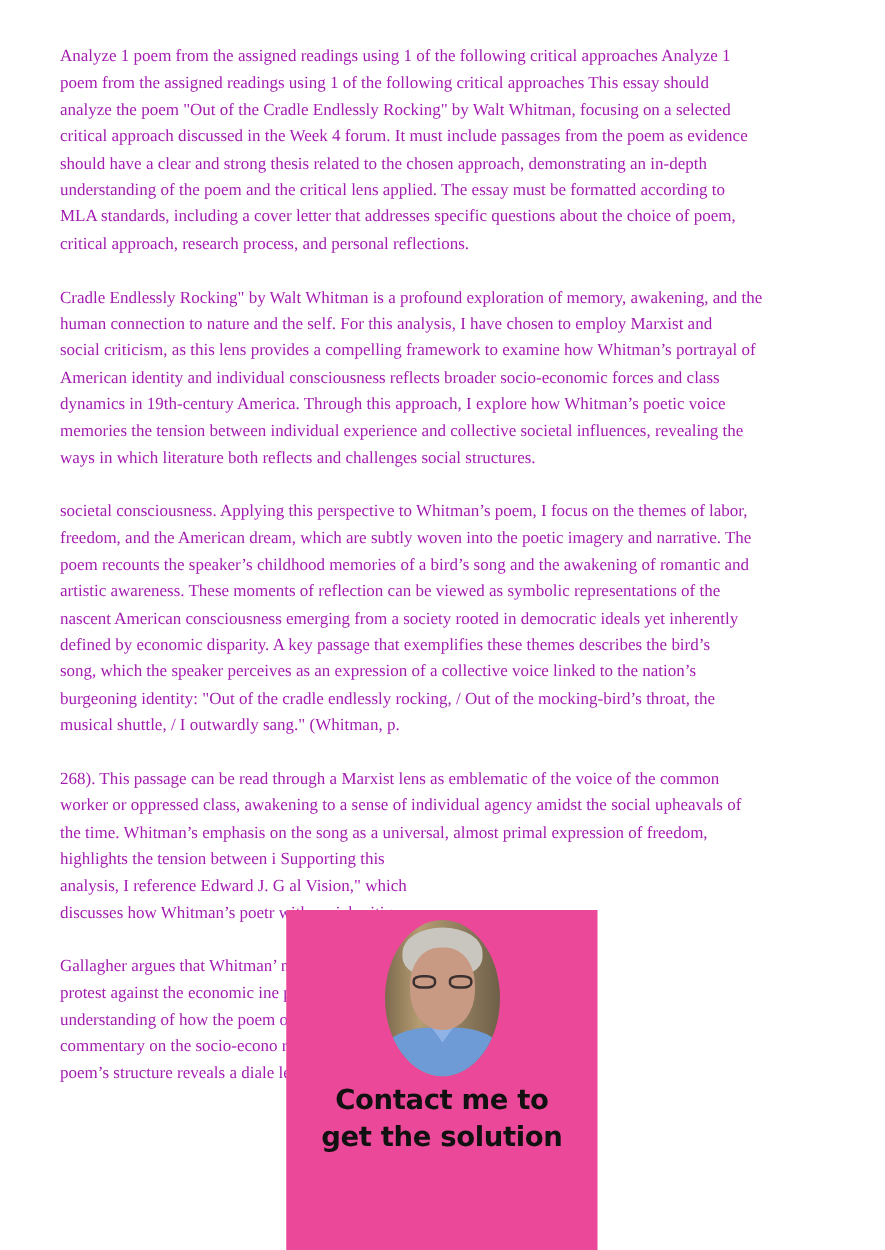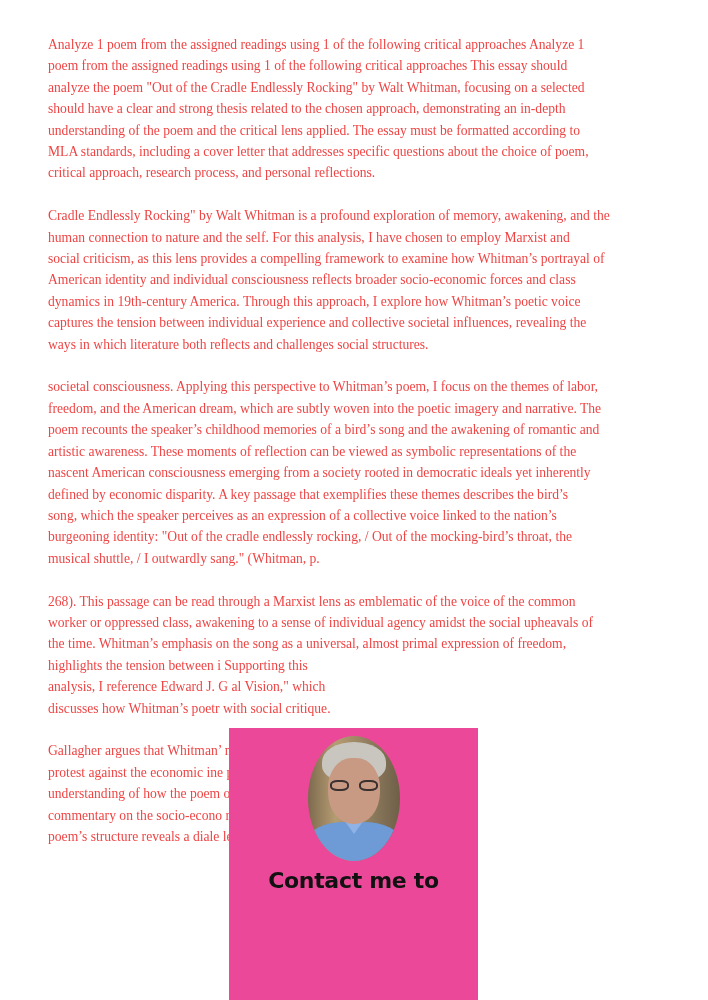--- a/index.html
+++ b/index.html
@@ -1,20 +1,20 @@
 <!DOCTYPE html>
 <html><head>
   <meta charset="utf-8">
   <style>
     html, body { margin: 0; padding: 0; background: #ffffff; }
     body { width: 708px; height: 1000px; position: relative; overflow: hidden; }
     .page {
       position: absolute; left: 48px; top: 34px; width: 600px;
       font-family: "Liberation Serif", "DejaVu Serif", serif;
-      font-size: 13.6px; line-height: 21.4px; color: #ef4444;
+      font-size: 13.6px; line-height: 21.4px; color: #a21caf;
     }
     .para { margin: 0 0 21.4px 0; }
     .line { display: block; white-space: nowrap; }
     .overlay {
       position: absolute; left: 229px; top: 728px; width: 249px; height: 276px;
       background: #ec4899;
     }
     .portrait {
       position: absolute; left: 79px; top: 8px; width: 92px; height: 125px;
       border-radius: 50%; overflow: hidden;
@@ -40,32 +40,33 @@
     }
   </style>
 </head>
 <body>
 
 <div class="page" id="doc">
     <p class="para">
       <span class="line">Analyze 1 poem from the assigned readings using 1 of the following critical approaches Analyze 1</span>
       <span class="line">poem from the assigned readings using 1 of the following critical approaches This essay should</span>
       <span class="line">analyze the poem "Out of the Cradle Endlessly Rocking" by Walt Whitman, focusing on a selected</span>
+      <span class="line">critical approach discussed in the Week 4 forum. It must include passages from the poem as evidence</span>
       <span class="line">should have a clear and strong thesis related to the chosen approach, demonstrating an in-depth</span>
       <span class="line">understanding of the poem and the critical lens applied. The essay must be formatted according to</span>
       <span class="line">MLA standards, including a cover letter that addresses specific questions about the choice of poem,</span>
       <span class="line">critical approach, research process, and personal reflections.</span>
     </p>
     <p class="para">
       <span class="line">Cradle Endlessly Rocking" by Walt Whitman is a profound exploration of memory, awakening, and the</span>
       <span class="line">human connection to nature and the self. For this analysis, I have chosen to employ Marxist and</span>
       <span class="line">social criticism, as this lens provides a compelling framework to examine how Whitman’s portrayal of</span>
       <span class="line">American identity and individual consciousness reflects broader socio-economic forces and class</span>
       <span class="line">dynamics in 19th-century America. Through this approach, I explore how Whitman’s poetic voice</span>
-      <span class="line">captures the tension between individual experience and collective societal influences, revealing the</span>
+      <span class="line">memories the tension between individual experience and collective societal influences, revealing the</span>
       <span class="line">ways in which literature both reflects and challenges social structures.</span>
     </p>
     <p class="para">
       <span class="line">societal consciousness. Applying this perspective to Whitman’s poem, I focus on the themes of labor,</span>
       <span class="line">freedom, and the American dream, which are subtly woven into the poetic imagery and narrative. The</span>
       <span class="line">poem recounts the speaker’s childhood memories of a bird’s song and the awakening of romantic and</span>
       <span class="line">artistic awareness. These moments of reflection can be viewed as symbolic representations of the</span>
       <span class="line">nascent American consciousness emerging from a society rooted in democratic ideals yet inherently</span>
       <span class="line">defined by economic disparity. A key passage that exemplifies these themes describes the bird’s</span>
       <span class="line">song, which the speaker perceives as an expression of a collective voice linked to the nation’s</span>
@@ -94,13 +95,14 @@
     <div class="shirt"></div>
     <div class="collar"></div>
     <div class="hair"></div>
     <div class="face"></div>
     <div class="glasses">
         <span class="l"></span>
         <span class="r"></span>
       </div>
   </div>
   <div class="cta cta1">Contact me to</div>
+  <div class="cta cta2">get the solution</div>
 </div>
 
 </body></html>

